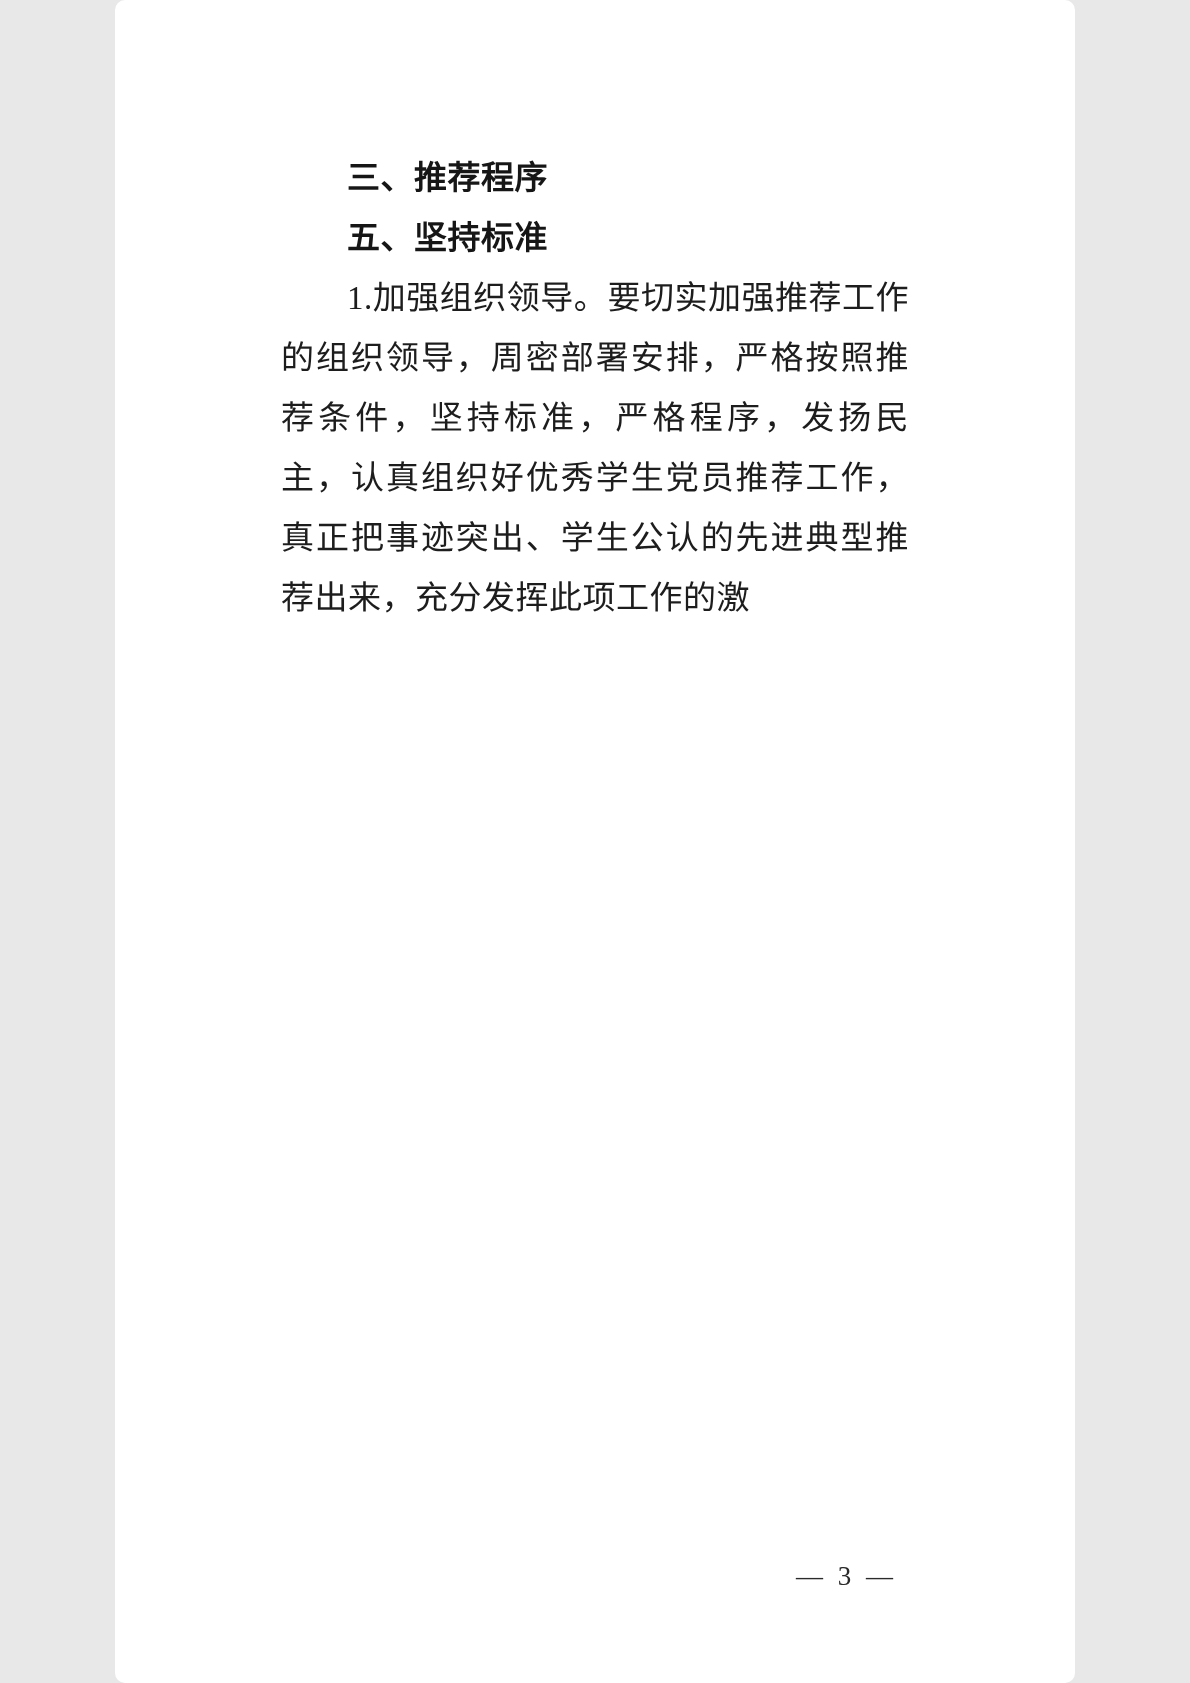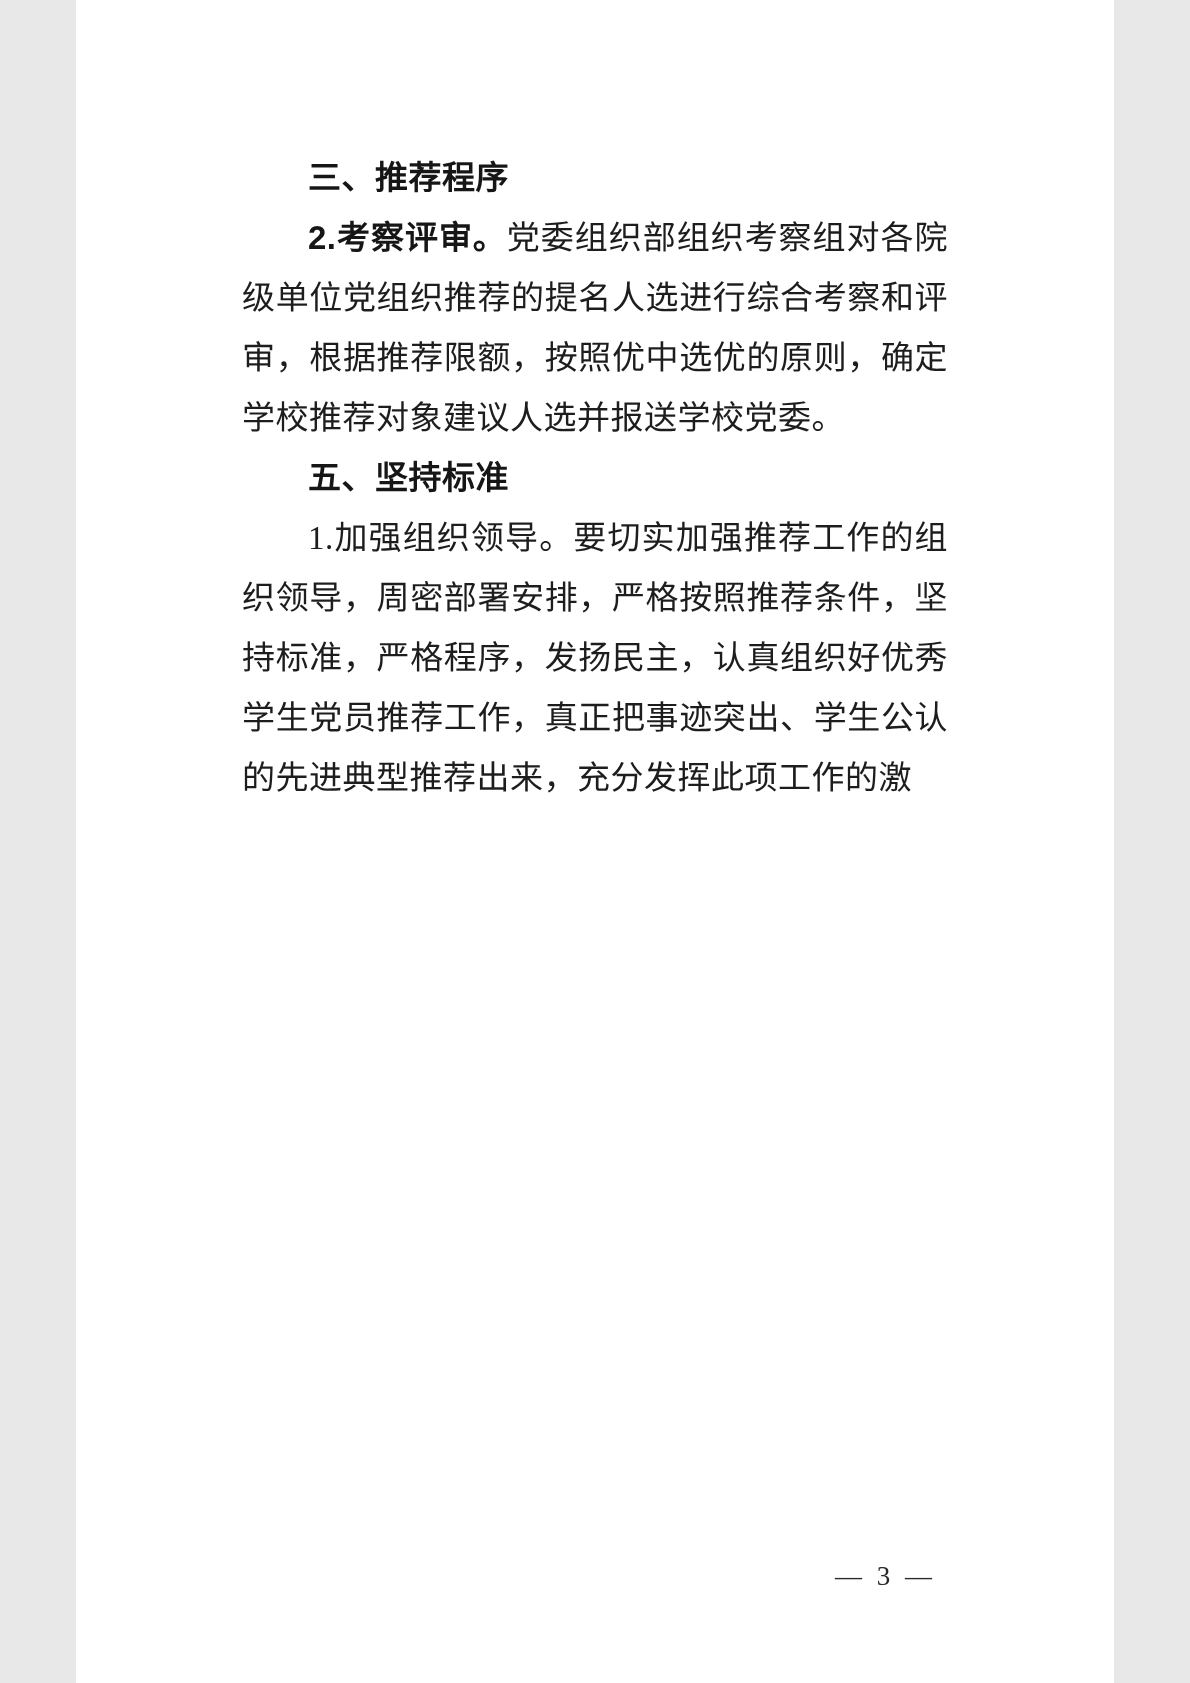--- a/index.html
+++ b/index.html
@@ -2,27 +2,28 @@
 <html lang="zh-CN"><head>
 <meta charset="utf-8">
 <style>
   html, body {
     margin: 0;
     padding: 0;
     background: #e8e8e8;
   }
   .page {
     position: relative;
-    width: 1038px;
+    width: 960px;
     height: 1683px;
     margin: 0 auto;
     background: #ffffff;
     overflow: hidden;
     color: #1d1d1d;
     font-family: "Liberation Serif", "DejaVu Serif", serif;
+    border-radius: 10px;
   }
   .content {
     position: absolute;
     left: 166px;
     right: 166px;
     top: 148px;
   }
   .para, .heading {
     margin: 0;
     padding: 0;
@@ -58,21 +59,20 @@
 </style>
 </head>
 <body>
 
 <div class="page">
   <main class="content">
 
     <h2 class="heading">三、推荐程序</h2>
 
 
-    <p class="para"><span class="lead">2.考察评审。</span><span>党委组织部组织考察组对各院级单位党组织推荐的提名人选进行综合考察和评审，根据推荐限额，按照优中选优的原则，确定学校推荐对象建议人选并报送学校党委。</span></p>
 
 
 
 
 
     <h2 class="heading">五、坚持标准</h2>
 
     <p class="para"><span>1.加强组织领导。要切实加强推荐工作的组织领导，周密部署安排，严格按照推荐条件，坚持标准，严格程序，发扬民主，认真组织好优秀学生党员推荐工作，真正把事迹突出、学生公认的先进典型推荐出来，充分发挥此项工作的激</span></p>
 
   </main>

